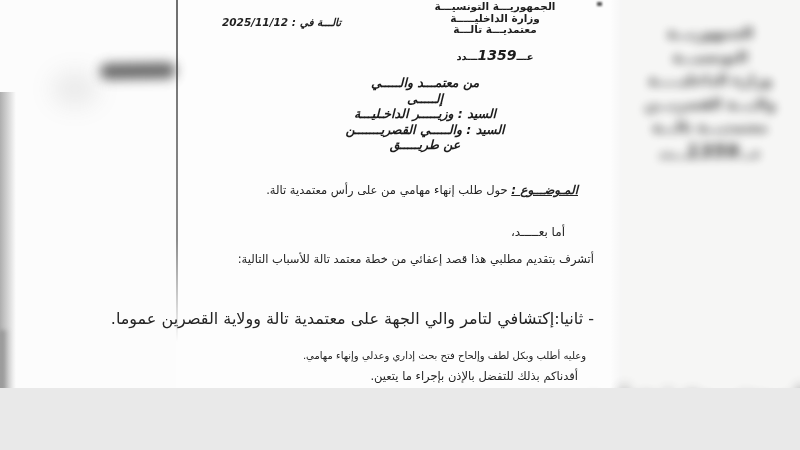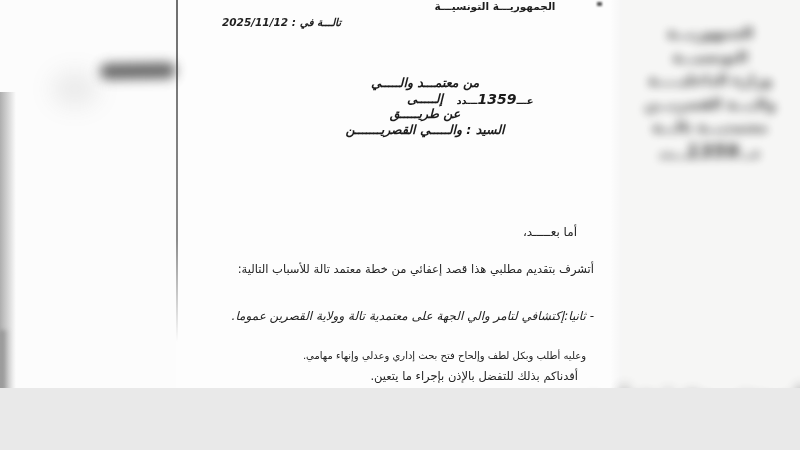--- a/index.html
+++ b/index.html
@@ -26,32 +26,32 @@
     border-radius:8px;filter:blur(6px);opacity:.78;transform:rotate(-1deg);}
   .faint-blob{position:absolute;left:52px;top:72px;width:46px;height:34px;background:#777;
     border-radius:50%;filter:blur(12px);opacity:.14;}
   .speck{position:absolute;left:597px;top:2px;width:5px;height:4px;background:#555;filter:blur(1px);}
 
   
   .txt{position:absolute;white-space:nowrap;}
   .header-block{left:430px;top:1px;width:130px;text-align:center;
     font-size:10.5px;line-height:11.5px;font-weight:bold;color:#1f1f1f;}
   .header-block .hline{white-space:nowrap;}
-  .ref-line{left:430px;top:45px;width:130px;text-align:center;font-weight:bold;color:#1b1b1b;margin-top:44px;}
+  .ref-line{left:430px;top:45px;width:130px;text-align:center;font-weight:bold;color:#1b1b1b;}
   .ref-line .tat{font-size:10px;letter-spacing:-1px;}
   .ref-line .num{font-size:14px;font-style:italic;}
   .date-line{left:222px;top:16px;font-size:10.5px;font-weight:bold;font-style:italic;color:#1f1f1f;}
   .address-block{left:318px;top:75px;width:214px;text-align:center;
     font-size:12.5px;line-height:15.5px;font-weight:bold;font-style:italic;color:#1c1c1c;}
   .subject-line{right:222px;top:183px;font-size:11.5px;color:#242424;}
   .subject-line .subject-label{font-weight:bold;font-style:italic;text-decoration:underline;font-size:12px;}
-  .salutation{right:223px;top:225px;font-size:12px;color:#242424;}
-  .intro-line{right:206px;top:262px;font-size:11.5px;color:#242424;}
+  .salutation{right:235px;top:225px;font-size:12px;color:#242424;}
+  .intro-line{right:206px;top:252px;font-size:11.5px;color:#242424;}
   .reason-1{right:206px;top:285px;font-size:11.5px;color:#242424;}
-  .reason-2{right:206px;top:309px;font-size:12px;color:#242424;font-style:italic;}
+  .reason-2{right:206px;top:309px;font-size:16px;color:#242424;}
   .reason-3{right:206px;top:330px;font-size:11.5px;color:#242424;}
   .request-line{right:214px;top:350px;font-size:10px;color:#242424;}
   .notify-line{right:222px;top:369px;font-size:11.5px;color:#242424;}
   .signoff{left:232px;top:422px;font-size:12.5px;font-weight:bold;color:#1f1f1f;}
 
   
   .blur-header{position:absolute;left:628px;top:22px;width:164px;text-align:center;
     font-size:14.5px;line-height:23.5px;font-weight:bold;color:#2e2e2e;
     filter:blur(5px);opacity:.92;}
   .blur-header .bref .tat{font-size:13px;}
@@ -72,34 +72,41 @@
   <div class="paper"></div>
   <div class="paper-edge-line"></div>
   <div class="paper-right-fade"></div>
   <div class="left-shade"></div>
   <div class="left-shade-bottom"></div>
   <div class="smudge"></div>
   <div class="speck"></div>
 
   <div class="txt header-block">
     <div class="hline">الجمهوريـــة التونسيـــة</div>
+    <div class="hline">وزارة الداخليـــــة</div>
+    <div class="hline">معتمديـــة تالـــة</div>
   </div>
   <div class="txt ref-line">
     <span class="tat">عـــ</span><span class="num">1359</span><span class="tat">ـــدد</span>
   </div>
 
   <div class="txt date-line">تالـــة في : 2025/11/12</div>
 
   <div class="txt address-block">
     <div>من معتمـــد والـــــي</div>
     <div>إلـــــى</div>
+    <div>السيد : وزيـــــر الداخـليـــة</div>
+    <div>السيد : والـــــي القصريـــــــن</div>
     <div>عن طريـــــق</div>
-    <div>السيد : والـــــي القصريـــــــن</div>
   </div>
 
+  <div class="txt subject-line">
+    <span class="subject-label">المـوضـــوع :</span>
+    <span>حول طلب إنهاء مهامي من على رأس معتمدية تالة.</span>
+  </div>
 
   <div class="txt salutation">أما بعـــــد،</div>
   <div class="txt intro-line">أتشرف بتقديم مطلبي هذا قصد إعفائي من خطة معتمد تالة للأسباب التالية:</div>
   <div class="txt reason-2">- ثانيا:إكتشافي لتامر والي الجهة على معتمدية تالة وولاية القصرين عموما.</div>
   <div class="txt request-line">وعليه أطلب وبكل لطف وإلحاح فتح بحث إداري وعدلي وإنهاء مهامي.</div>
   <div class="txt notify-line">أفدناكم بذلك للتفضل بالإذن بإجراء ما يتعين.</div>
   <div class="txt signoff">الجمهوريـــة</div>
 
   <div class="bg-right"></div>
   <div class="blur-header">

